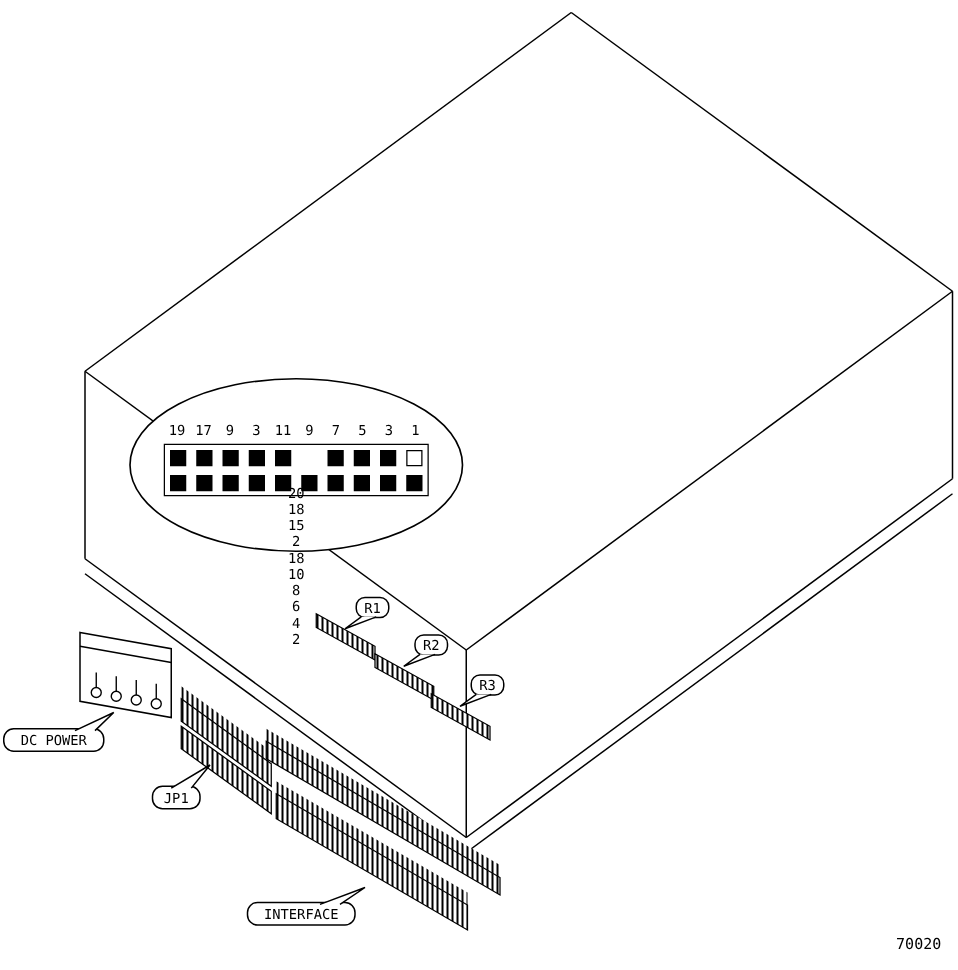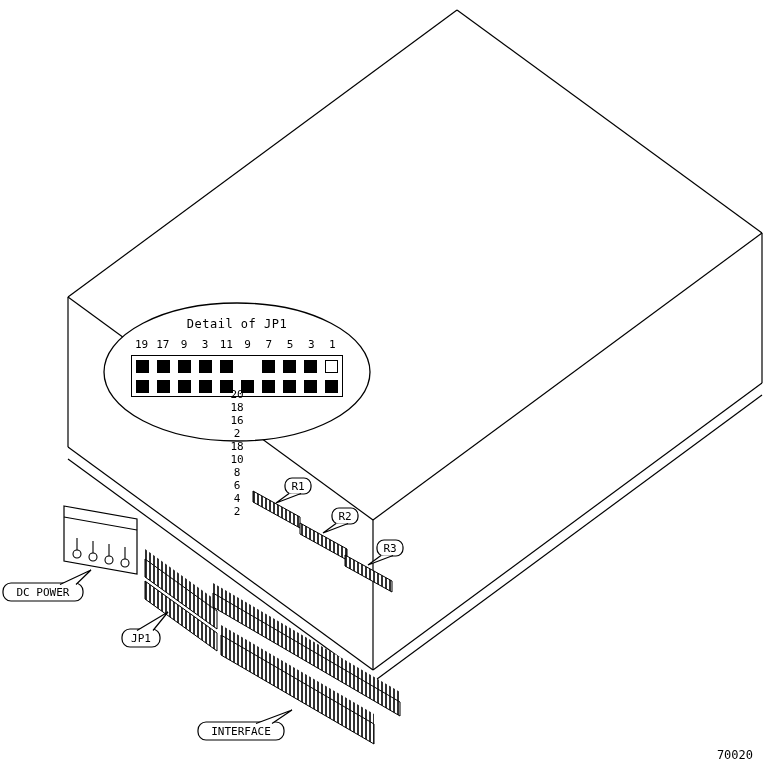--- a/index.html
+++ b/index.html
@@ -136,21 +136,20 @@
       <g>
         <rect x="377" y="540" width="26" height="16" rx="7" fill="#fff" stroke="#000" stroke-width="1.2"></rect>
         <path d="M381,555.5 L368,565 L393,555.5" fill="#fff" stroke="#000" stroke-width="1.2"></path>
         <text x="390" y="552" text-anchor="middle">R3</text>
       </g>
     </g>
 
     <text x="753" y="759" text-anchor="end" class="figno">70020</text>
   </svg>
 
-  <div class="detail-title">Detail of JP1</div>
 
   <div class="numrow" id="jp1-top-numbers">
       <div class="ncell">19</div>
       <div class="ncell">17</div>
       <div class="ncell">9</div>
       <div class="ncell">3</div>
       <div class="ncell">11</div>
       <div class="ncell">9</div>
       <div class="ncell">7</div>
       <div class="ncell">5</div>
@@ -221,21 +220,21 @@
         </div>
         <div class="scell">
           <div class="sq filled"></div>
         </div>
       </div>
   </div>
 
   <div class="numrow" id="jp1-bottom-numbers">
       <div class="ncell">20</div>
       <div class="ncell">18</div>
-      <div class="ncell">16</div>
+      <div class="ncell">15</div>
       <div class="ncell">2</div>
       <div class="ncell">18</div>
       <div class="ncell">10</div>
       <div class="ncell">8</div>
       <div class="ncell">6</div>
       <div class="ncell">4</div>
       <div class="ncell">2</div>
     </div>
 
 </div>

